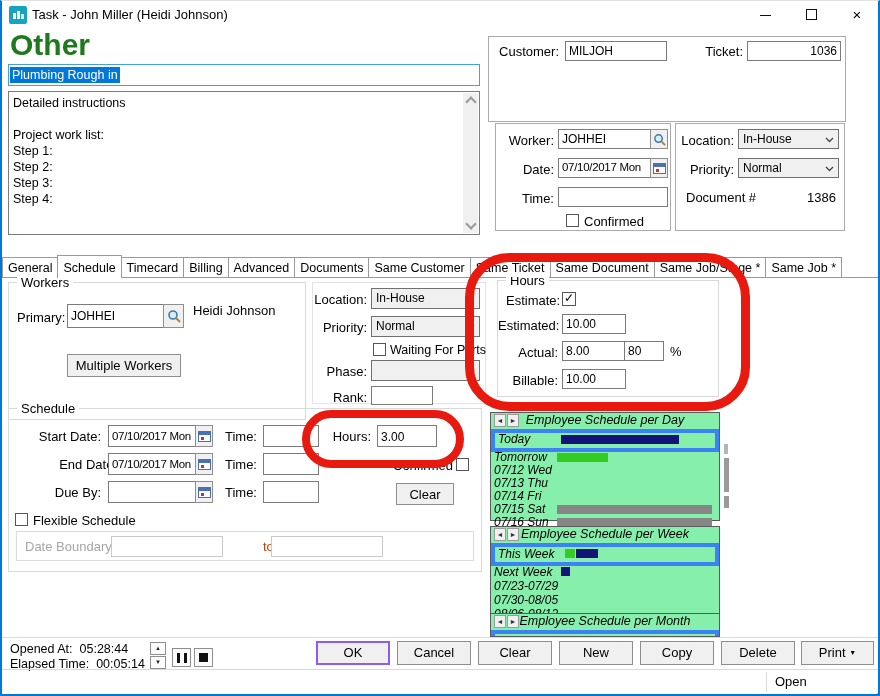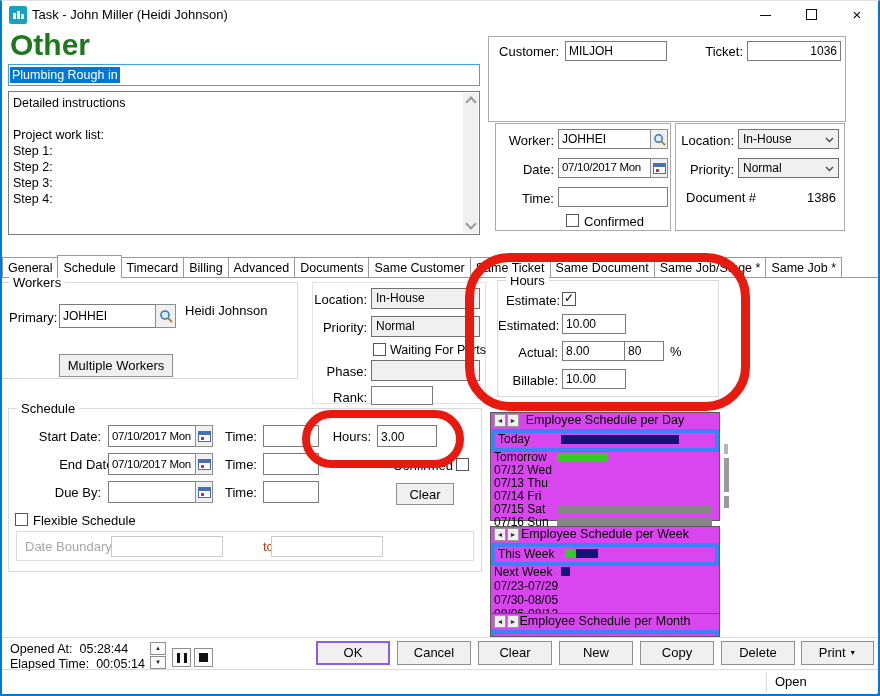--- a/index.html
+++ b/index.html
@@ -48,21 +48,21 @@
   .custbox{position:absolute;left:488px;top:36px;width:358px;height:86px;border:1px solid #ababab;box-sizing:border-box;}
   .infobox{border:1px solid #ababab;box-sizing:border-box;position:absolute;}
   .addr div,.phones div{font-size:12.5px;line-height:15px;white-space:nowrap;}
   
   .tabstrip{position:absolute;left:2px;top:255px;height:23px;display:flex;align-items:center;z-index:2;}
   .tab{border:1px solid #9a9a9a;border-bottom:none;background:#fff;height:20px;box-sizing:border-box;
        padding:3px 5px 0;font-size:12.5px;white-space:nowrap;margin-right:-1px;}
   .tab.active{height:23px;padding-top:5px;position:relative;z-index:3;background:#fff;}
   .paneline{position:absolute;left:0;top:277px;width:880px;border-top:1px solid #9a9a9a;}
   
-  .panel{position:absolute;border:1px solid #5a5a5a;box-sizing:border-box;background:#d946ef;}
+  .panel{position:absolute;border:1px solid #5a5a5a;box-sizing:border-box;background:#86efac;font-style:italic;}
   .phead{position:relative;height:16px;border-bottom:1px solid #5a5a5a;font-size:12.5px;text-align:center;line-height:15px;}
   .parrow{position:absolute;top:1px;width:12px;height:13px;background:#f0f0f0;border:1px solid #9a9a9a;
           box-sizing:border-box;font-size:7px;line-height:11px;text-align:center;color:#333;}
   .prow{position:relative;height:13px;font-size:12px;line-height:13px;white-space:nowrap;}
   .prow .plabel{position:absolute;left:3px;top:0;}
   .prow .bar{position:absolute;left:66px;top:2px;height:9px;}
   .prow .bar2{position:absolute;left:81px;top:2px;height:9px;}
   .prow.sel-row{border:4px solid #3b82f6;height:15px;margin:-1px 0;}
   .prow.sel-row .plabel{top:0;}
   .wrow{height:14px;line-height:14px;}
@@ -180,21 +180,21 @@
     <div class="tab">Advanced</div>
     <div class="tab">Documents</div>
     <div class="tab">Same Customer</div>
     <div class="tab">Same Ticket</div>
     <div class="tab">Same Document</div>
     <div class="tab">Same Job/Stage *</div>
     <div class="tab">Same Job *</div>
   </div>
   <div class="paneline"></div>
 
-  <div class="gbox" style="left:0;top:282px;width:298px;height:97px;">
+  <div class="gbox" style="left:8px;top:282px;width:298px;height:138px;">
     <span class="legend">Workers</span>
     <div class="lbl" style="left:8px;top:27px;">Primary:</div>
     <div class="field" style="left:58px;top:21px;width:97px;height:24px;padding-top:4px;">JOHHEI</div>
     <div class="iconbtn" style="left:154px;top:21px;width:21px;height:24px;">
       <svg width="14" height="14" viewBox="0 0 14 14">
           <circle cx="6" cy="6" r="4" fill="#d9ecf8" stroke="#3a78b0" stroke-width="1.6"></circle>
           <line x1="9" y1="9" x2="13" y2="13" stroke="#b08030" stroke-width="2"></line>
         </svg>
     </div>
     <div class="lbl" style="left:184px;top:20px;">Heidi Johnson</div>

